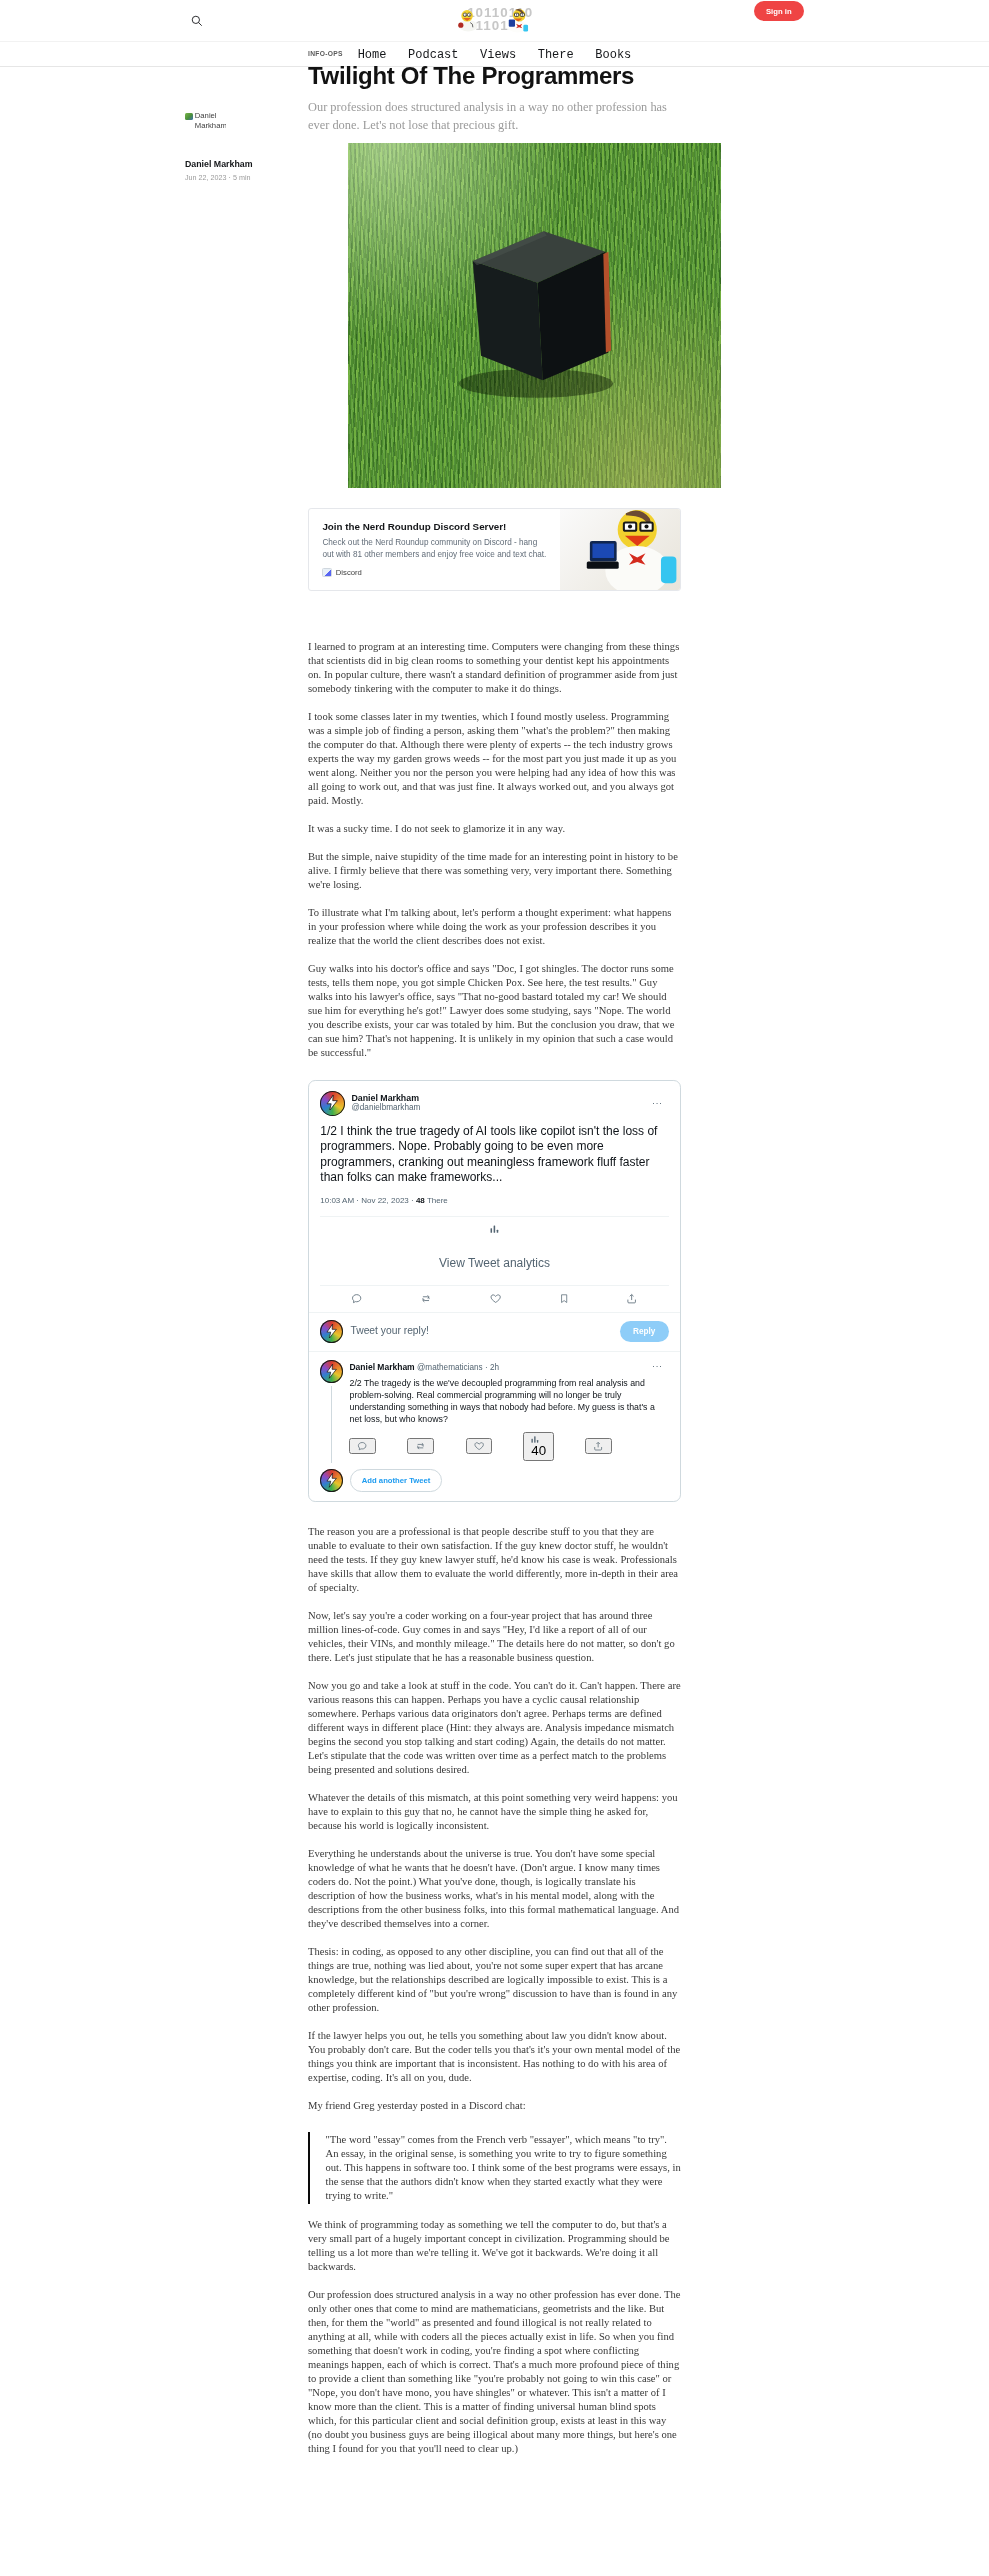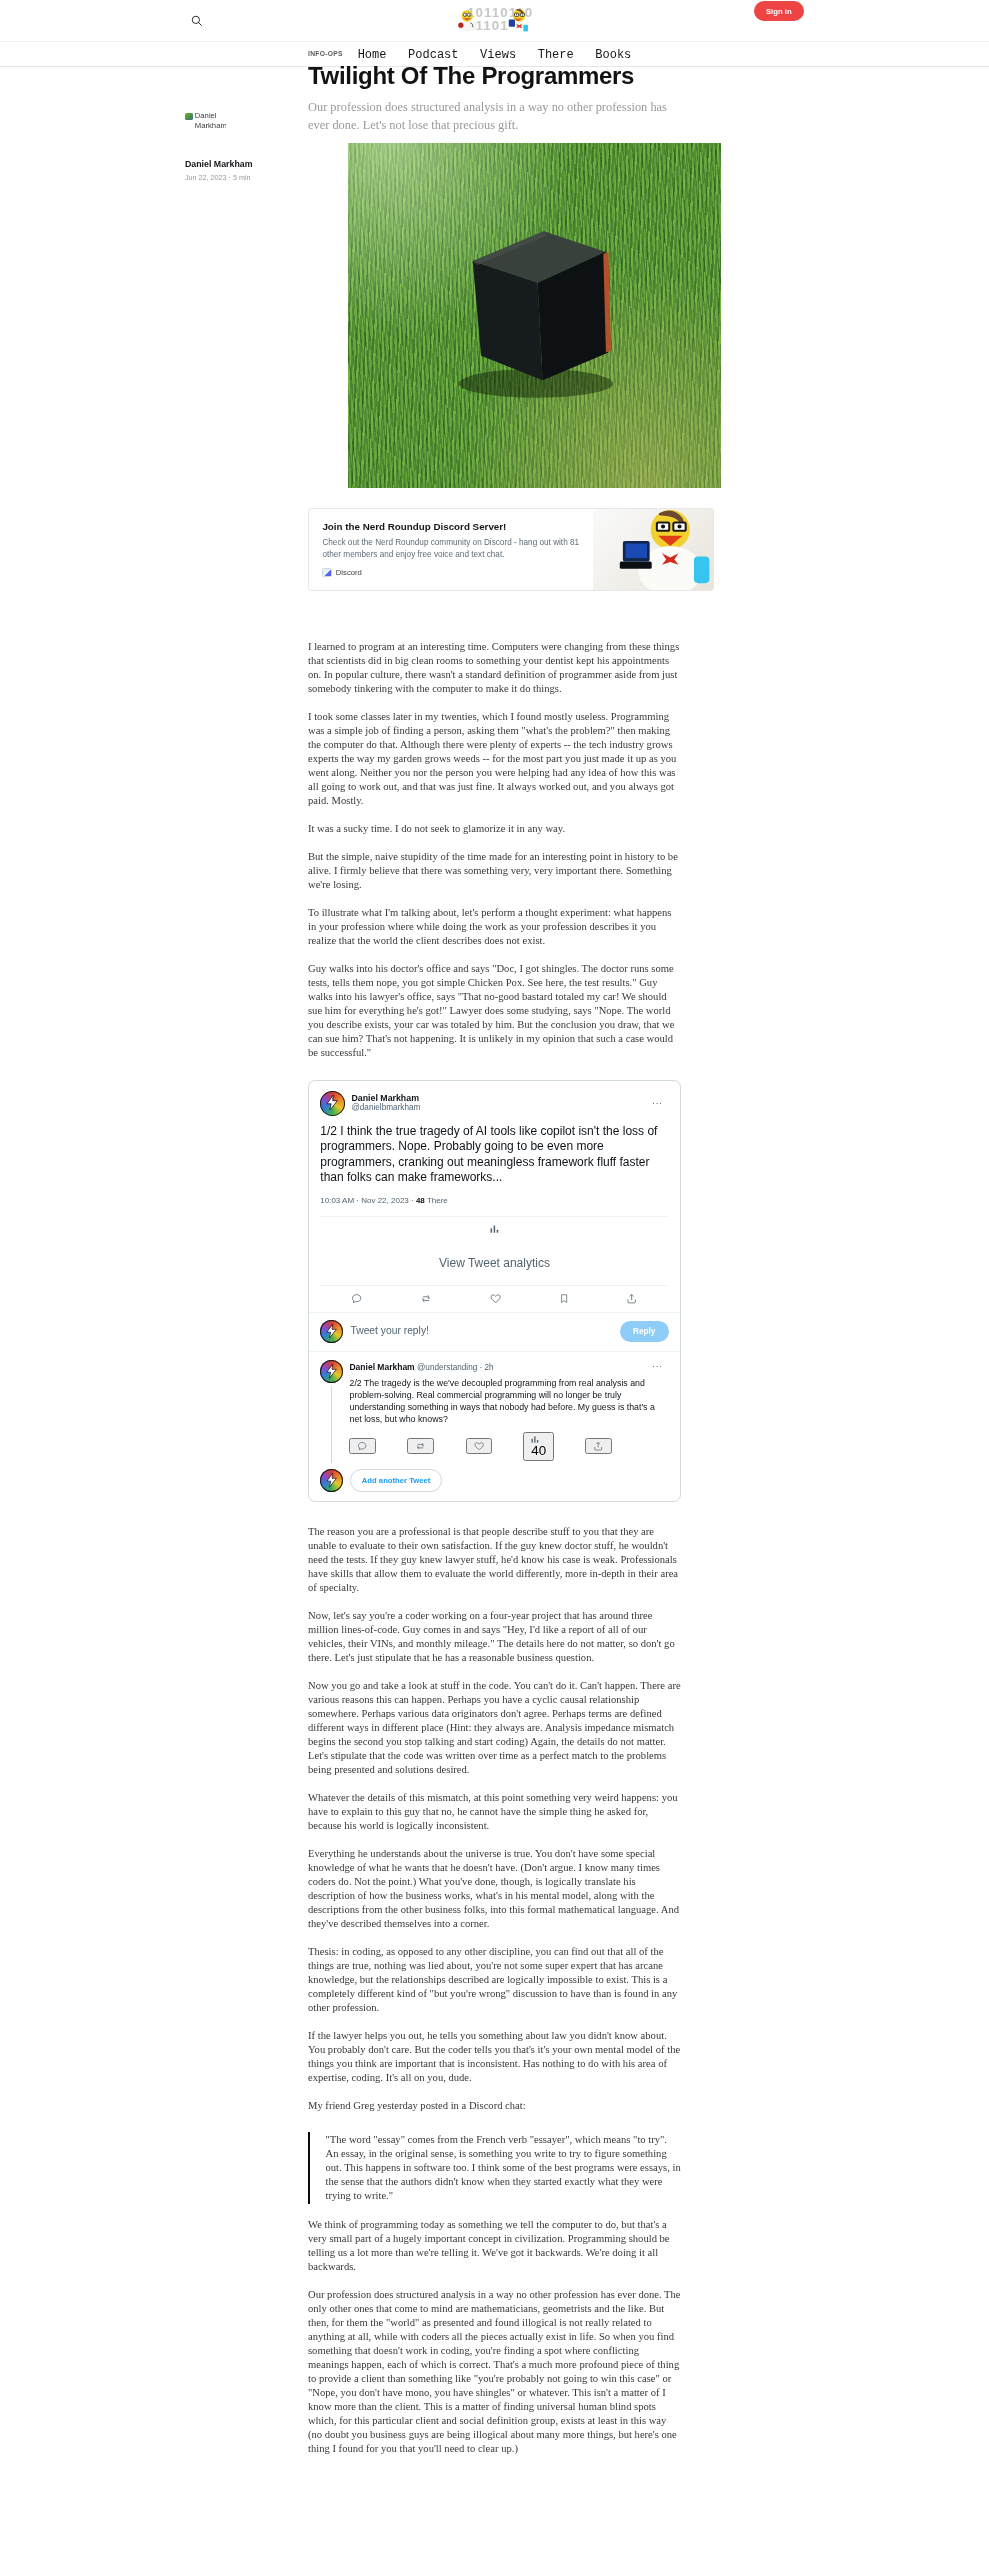--- a/index.html
+++ b/index.html
@@ -35,21 +35,21 @@
   .hero { margin-top:8.2px; width:373px; height:345px; position:relative; overflow:hidden; background:
       radial-gradient(ellipse at 80% 100%, rgba(210,190,110,0.45), transparent 45%),
       radial-gradient(ellipse at 10% 0%, rgba(235,255,210,0.5), transparent 40%),
       repeating-linear-gradient(97deg, rgba(255,255,255,0.07) 0 1px, rgba(0,0,0,0) 1px 3.6px),
       repeating-linear-gradient(84deg, rgba(15,60,8,0.28) 0 1.5px, rgba(0,0,0,0) 1.5px 4.6px),
       repeating-linear-gradient(92deg, #6fae3e 0 2.1px, #4c8a2f 2.1px 4.1px, #61a23b 4.1px 6.7px, #3f7a27 6.7px 8.2px);
   }
   .hero svg { position:absolute; left:103px; top:77px; }
 
   
-  .discord-card { margin-top:19.6px; width:406px; height:83px; border:0.5px solid #e5e7eb; border-radius:3.1px; display:flex; overflow:hidden; cursor:pointer; background:#fff; }
+  .discord-card { margin-top:19.6px; width:373px; height:83px; border:0.5px solid #e5e7eb; border-radius:3.1px; display:flex; overflow:hidden; cursor:pointer; background:#fff; }
   .discord-text { flex:1; padding:12.4px 13.4px; display:flex; flex-direction:column; }
   .discord-title { font-size:9.8px; font-weight:bold; color:#15171a; }
   .discord-desc { margin-top:5.2px; font-size:8.2px; line-height:12px; color:#626d79; }
   .discord-meta { margin-top:auto; display:flex; align-items:center; gap:4.1px; font-size:7.7px; color:#404040; }
   .discord-favicon { width:9.3px; height:9.3px; border-radius:1.5px; background:linear-gradient(135deg,#e8f0f7 0 55%, #5865f2 55% 100%); border:0.5px solid #d0d7de; }
   .discord-img { width:120px; flex:none; background:linear-gradient(135deg,#fafafa,#e8e4da); position:relative; }
 
   
   .article-body { margin-top:49px; font-family:"Liberation Serif", serif; font-size:10.6px; line-height:14px; color:#383838; }
   .article-body p { margin:0 0 14px 0; }
@@ -283,21 +283,21 @@
             <div class="tw-avatar small">
               <svg width="11.3" height="14.4" viewBox="0 0 24 30">
                   <polygon points="14,0 2,17 10,17 7,30 22,11 13,11" fill="#fff" stroke="#111" stroke-width="1.5"></polygon>
                 </svg>
             </div>
             <div class="thread-line"></div>
           </div>
           <div class="tweet2-main">
             <div class="tweet2-headline">
               <span class="tw-name">Daniel Markham</span>
-              <span class="tw-handle">@understanding · 2h</span>
+              <span class="tw-handle">@mathematicians · 2h</span>
               <button class="tw-more" style="float:right">···</button>
             </div>
             <div class="tweet2-text">2/2 The tragedy is the we've decoupled programming from real analysis and problem-solving. Real commercial programming will no longer be truly understanding something in ways that nobody had before. My guess is that's a net loss, but who knows?</div>
             <div class="tweet2-actions">
               <button class="ic">
                   <svg width="10.3" height="10.3" viewBox="0 0 24 24" fill="none" stroke="#536471" stroke-width="1.7">
                     <path d="M12 3.5c-5 0-8.8 3.4-8.8 7.5 0 2.1 1 4 2.7 5.4l-.6 4.1 4.2-2.2c.8.2 1.6.3 2.5.3 5 0 8.8-3.4 8.8-7.6S17 3.5 12 3.5z"></path>
                   </svg>
                 </button>
               <button class="ic">

